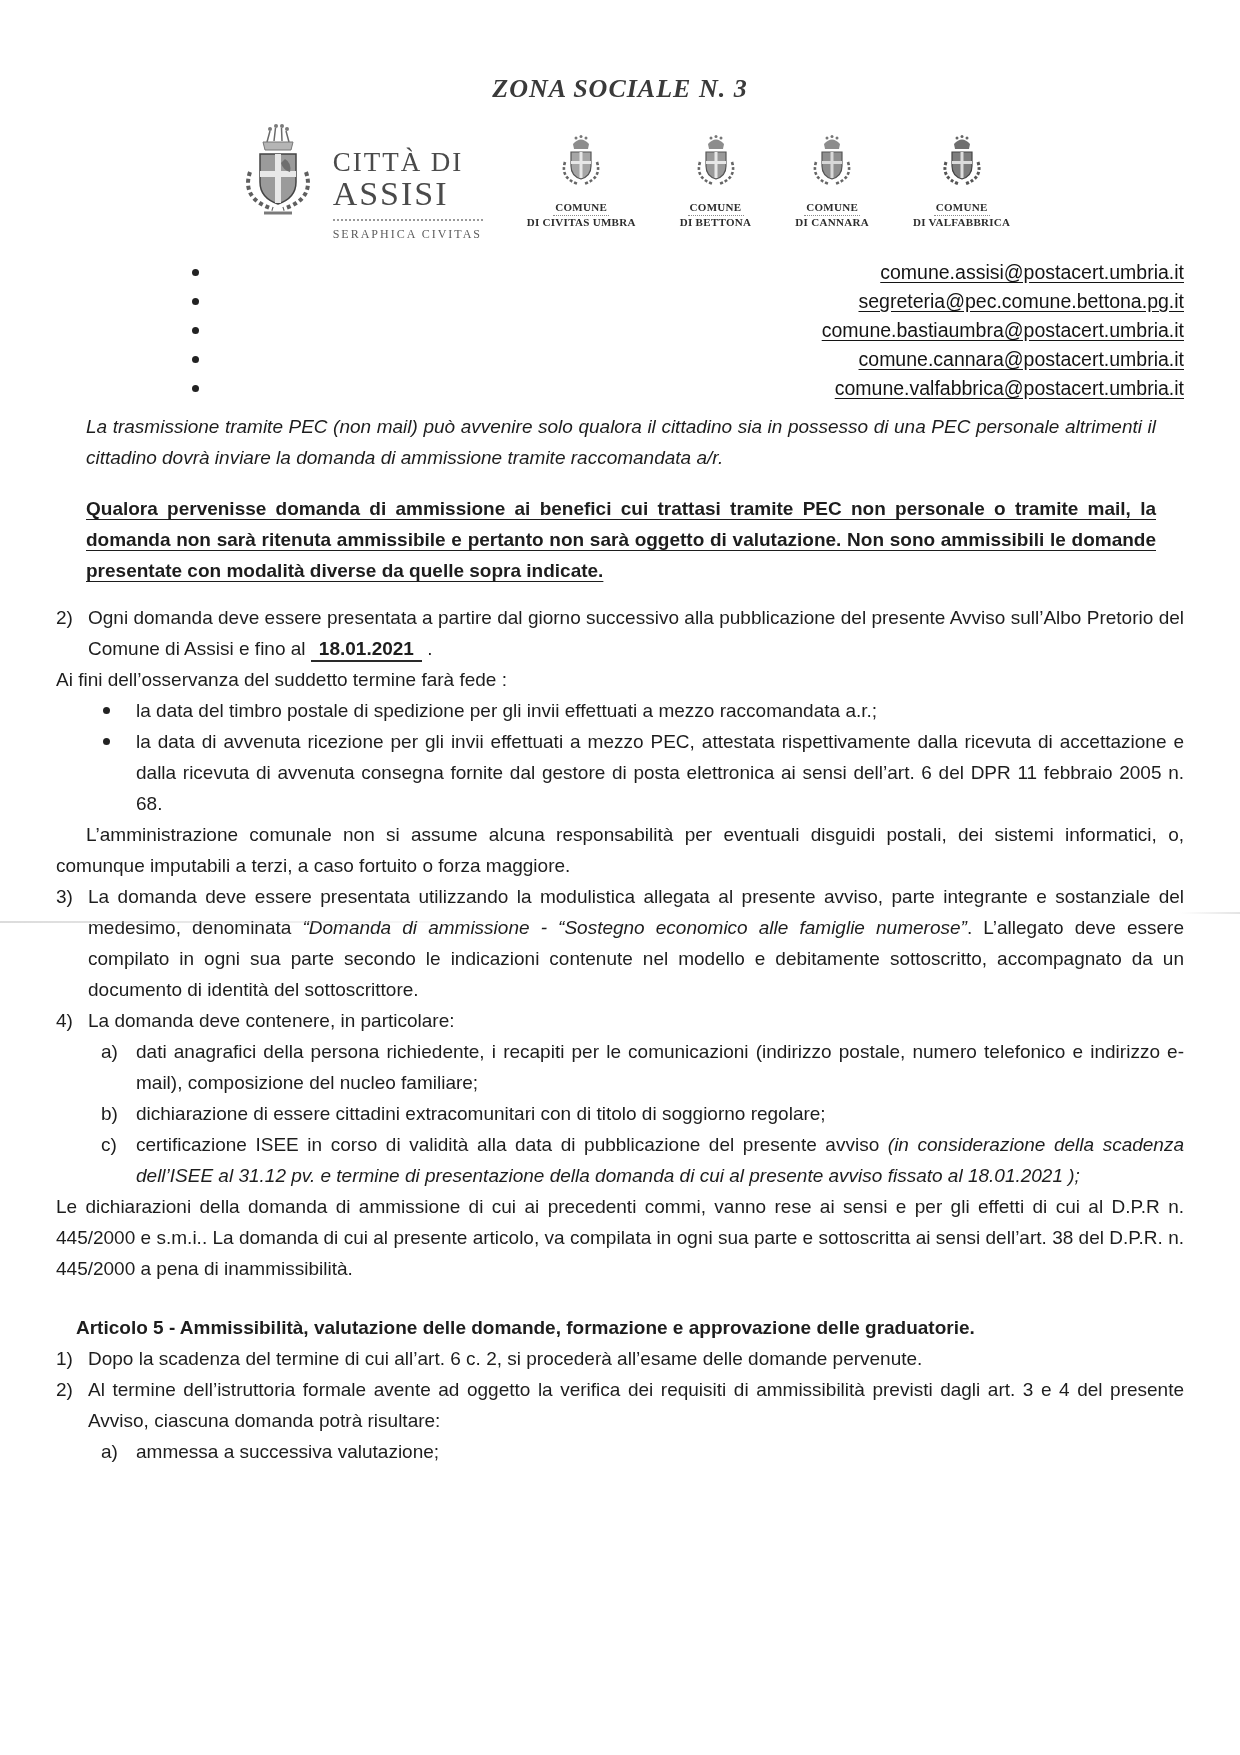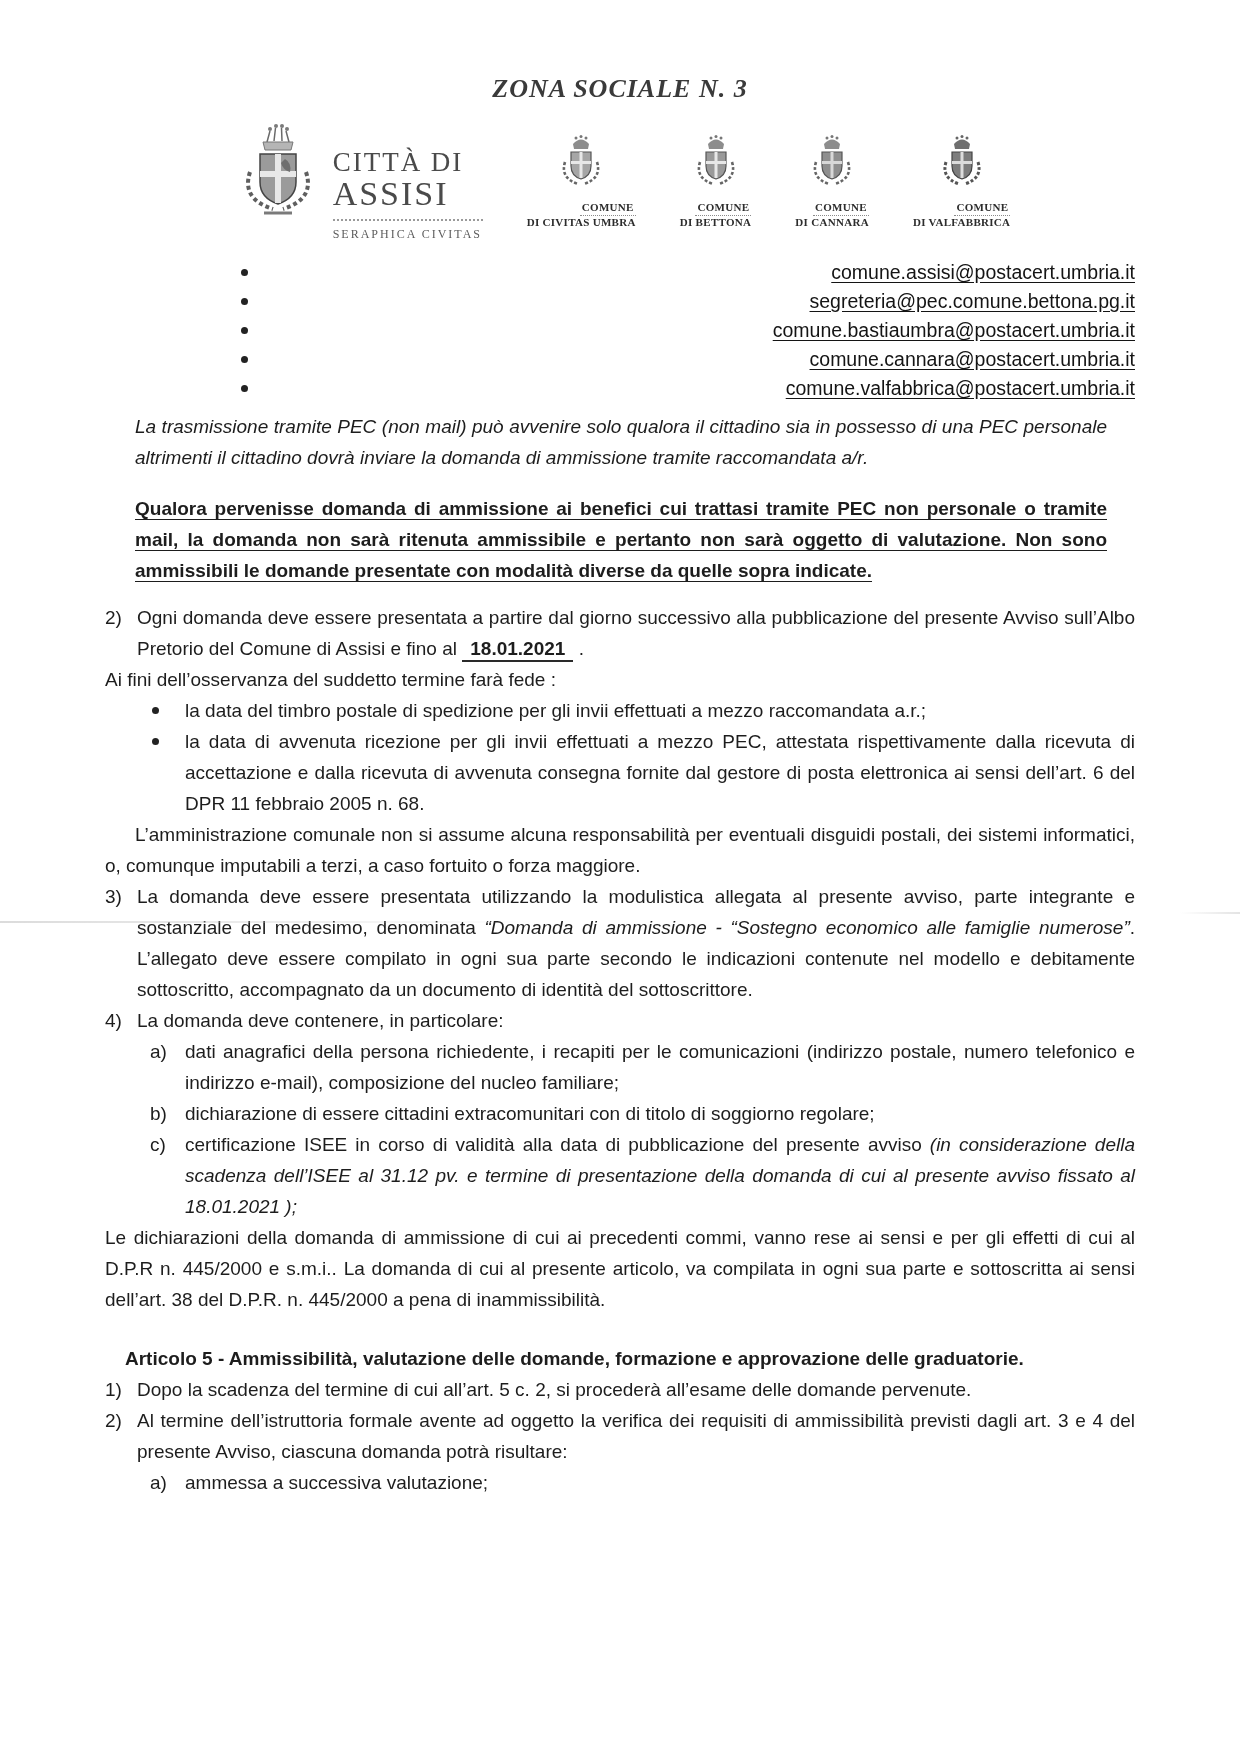--- a/index.html
+++ b/index.html
@@ -3,21 +3,21 @@
 <meta charset="utf-8">
 <style>
   html, body { margin: 0; padding: 0; background: #9e9e9e; }
   .page {
     position: relative;
     width: 1240px;
     height: 1755px;
     margin: 0 auto;
     background: #ffffff;
     box-sizing: border-box;
-    padding: 0 105px;
+    padding: 0 56px;
     font-family: "Liberation Sans", sans-serif;
     color: #1d1d1d;
     overflow: hidden;
   }
 
   
   .doc-title {
     margin: 0;
     padding-top: 74px;
     text-align: center;
@@ -60,21 +60,21 @@
   .commune {
     margin-top: 12px;
     display: flex;
     flex-direction: column;
     align-items: center;
     min-width: 70px;
   }
   .commune svg { width: 58px; height: 66px; display: block; }
   .commune-caption {
     margin-top: 3px;
-    text-align: right;
+    text-align: center;
     font-family: "Liberation Serif", serif;
     font-weight: 700;
     font-size: 11px;
     line-height: 13px;
     letter-spacing: 0.3px;
     color: #2d2d2d;
     white-space: nowrap;
   }
   .caption-line1 { border-bottom: 1px dotted #8a8a8a; display: inline-block; padding: 0 2px 1px 2px; }
   .c3 .shield-main { fill: #8f8f8f; }
@@ -347,21 +347,21 @@
     <span class="marker">c)</span>
     <p class="body"><span>certificazione ISEE in corso di validità alla data di pubblicazione del presente avviso </span><span class="it">(in considerazione della scadenza dell’ISEE al 31.12 pv. e termine di presentazione della domanda di cui al presente avviso fissato al 18.01.2021 );</span></p>
   </div>
 
   <p class="para">Le dichiarazioni della domanda di ammissione di cui ai precedenti commi, vanno rese ai sensi e per gli effetti di cui al D.P.R n. 445/2000 e s.m.i.. La domanda di cui al presente articolo, va compilata in ogni sua parte e sottoscritta ai sensi dell’art. 38 del D.P.R. n. 445/2000 a pena di inammissibilità.</p>
 
   <p class="articolo-heading">Articolo 5 - Ammissibilità, valutazione delle domande, formazione e approvazione delle graduatorie.</p>
 
   <div class="num-item">
     <span class="marker">1)</span>
-    <p class="body">Dopo la scadenza del termine di cui all’art. 5 c. 2, si procederà all’esame delle domande pervenute.</p>
+    <p class="body">Dopo la scadenza del termine di cui all’art. 6 c. 2, si procederà all’esame delle domande pervenute.</p>
   </div>
 
   <div class="num-item">
     <span class="marker">2)</span>
     <p class="body">Al termine dell’istruttoria formale avente ad oggetto la verifica dei requisiti di ammissibilità previsti dagli art. 3 e 4 del presente Avviso, ciascuna domanda potrà risultare:</p>
   </div>
 
   <div class="sub-item">
     <span class="marker">a)</span>
     <p class="body">ammessa a successiva valutazione;</p>

